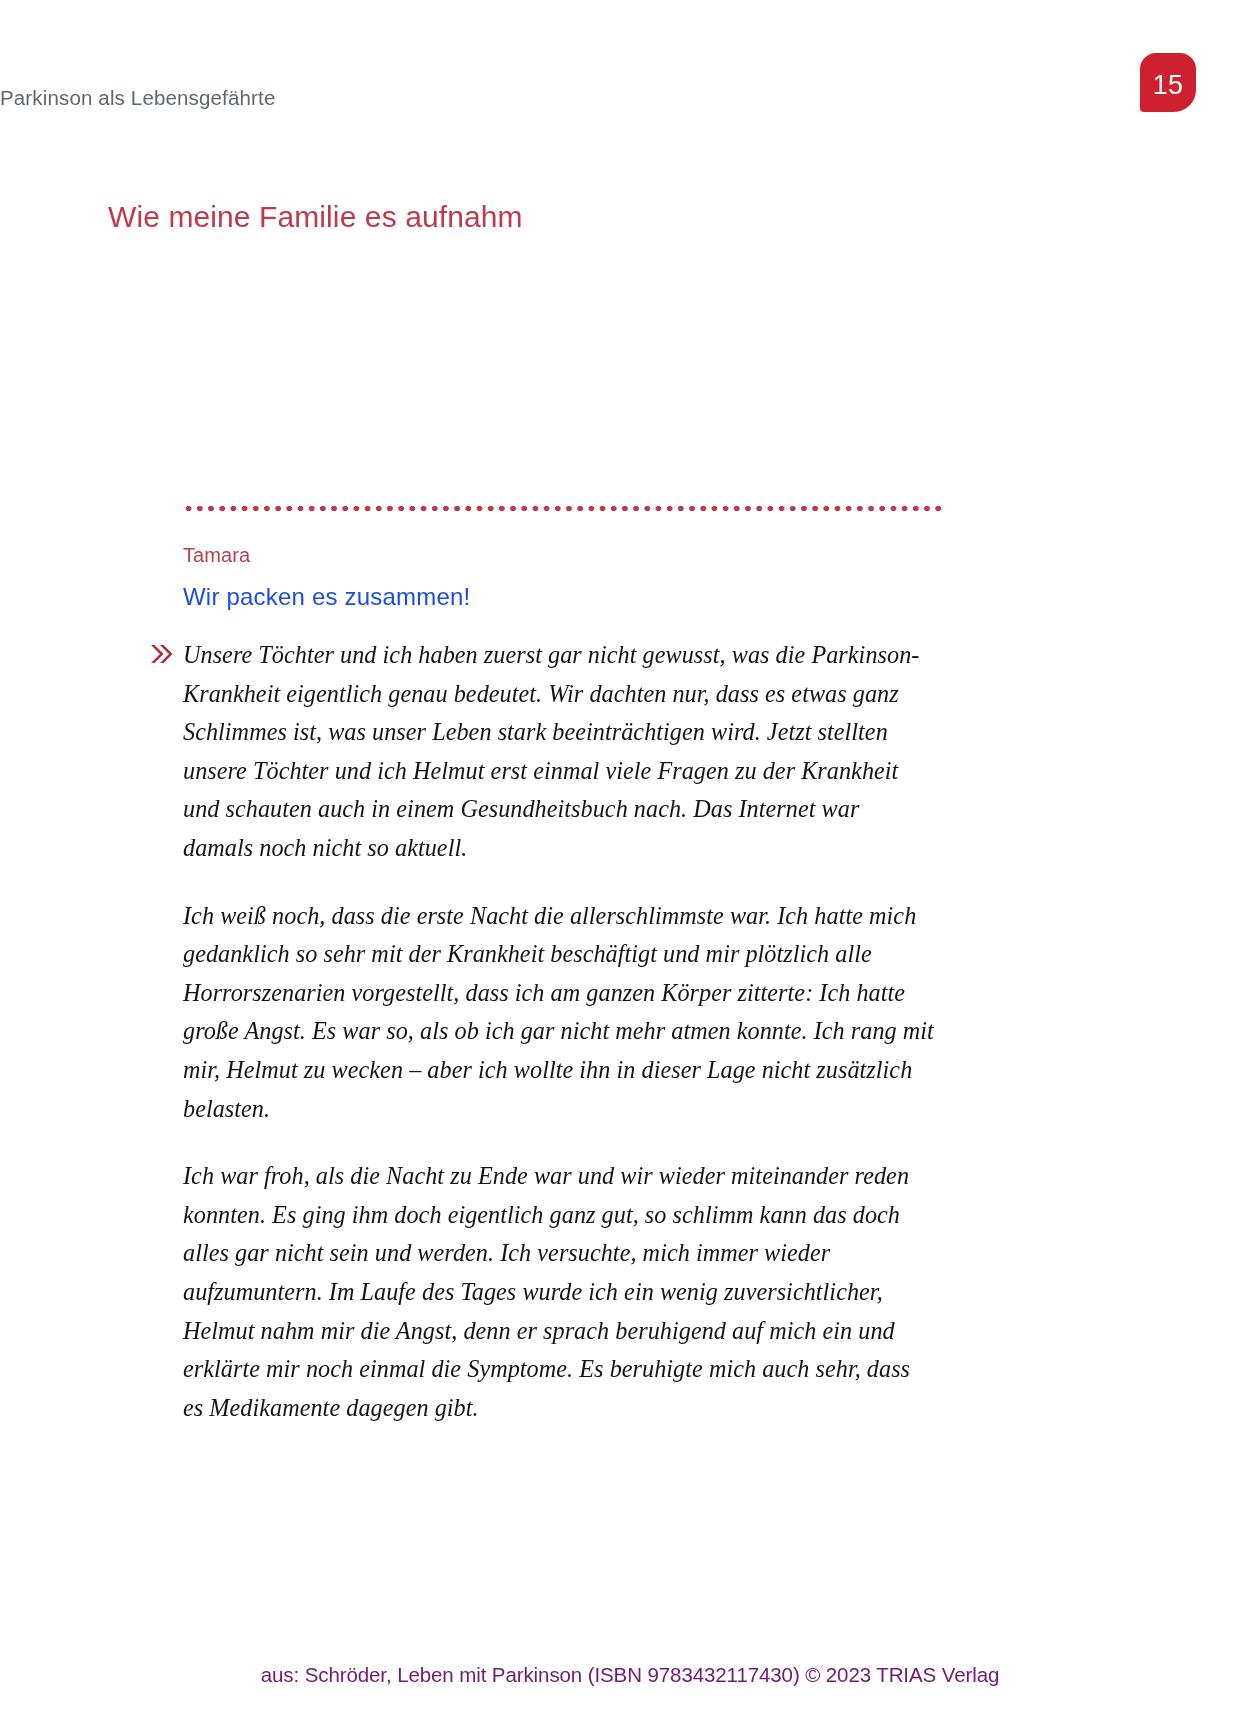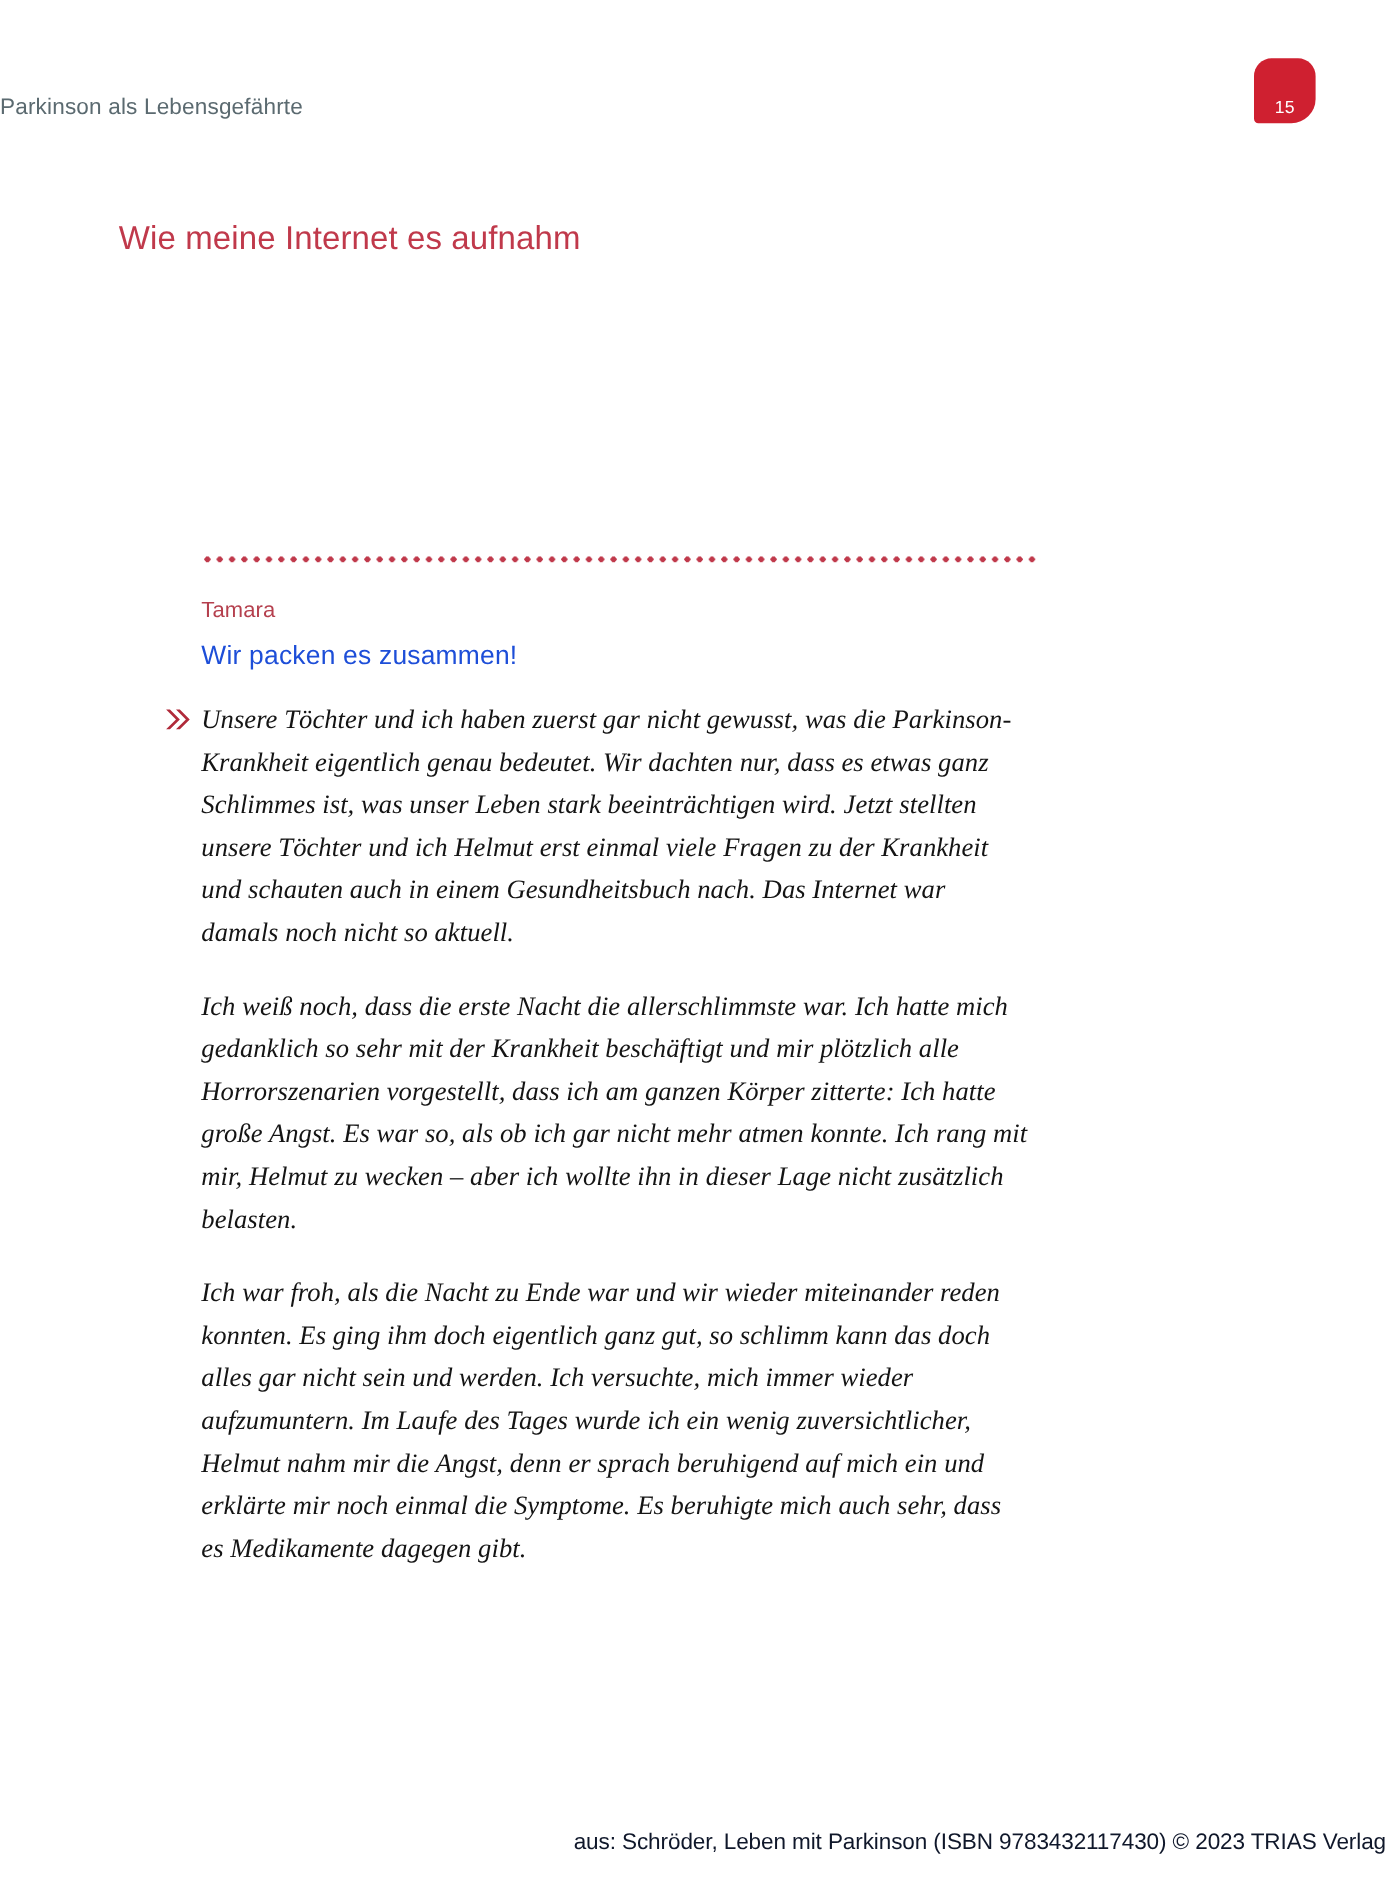--- a/index.html
+++ b/index.html
@@ -47,26 +47,26 @@
     border-radius: 16px 16px 22px 4px;
     display: flex;
     align-items: center;
     justify-content: center;
     margin-right: 64px;
     position: relative;
     top: -25px;
   }
   .page-badge-number {
     font-family: "Liberation Sans", sans-serif;
-    font-size: 16px;
+    font-size: 27px;
     color: #ffffff;
     line-height: 1;
     letter-spacing: 0.2px;
     position: relative;
-    top: 16px;
+    top: 3px;
   }
 
   
   .columns {
     position: absolute;
     top: 196px;
     left: 108px;
     width: 1044px;
     display: flex;
     gap: 69px;
@@ -152,42 +152,42 @@
     letter-spacing: 0.05px;
   }
   .quote-par:last-child { margin-bottom: 0; }
 
   
   .footer {
     position: absolute;
     left: 0;
     right: 0;
     bottom: 22px;
-    text-align: right;
+    text-align: center;
     font-family: "Liberation Sans", sans-serif;
     font-size: 20.5px;
-    color: #0f172a;
+    color: #701a75;
     letter-spacing: -0.1px;
   }
 </style>
 </head>
 <body>
 
 <div class="running-head">
   <div class="running-head-title">Parkinson als Lebensgefährte</div>
   <div class="page-badge">
     <span class="page-badge-number">15</span>
   </div>
 </div>
 
 <div class="columns">
 
 
   <div class="col col-right">
-    <h2 class="section-heading">Wie meine Internet es aufnahm</h2>
+    <h2 class="section-heading">Wie meine Familie es aufnahm</h2>
   </div>
 
 </div>
 
 <div class="testimonial">
 
   <div class="dotted-rule"></div>
 
   <div class="speaker-name">Tamara</div>
 

